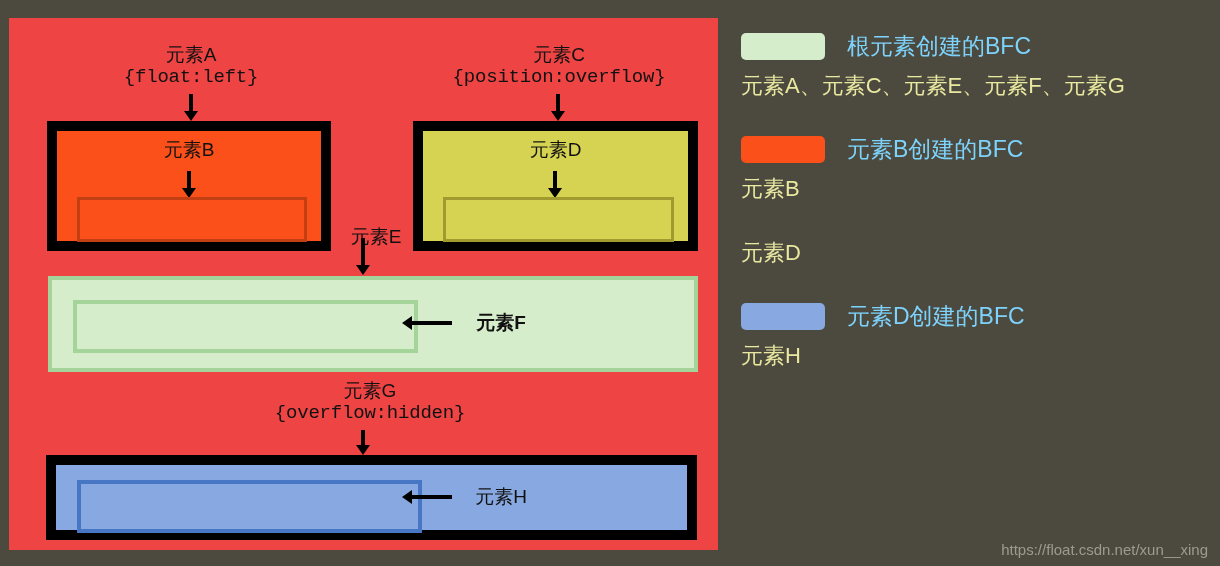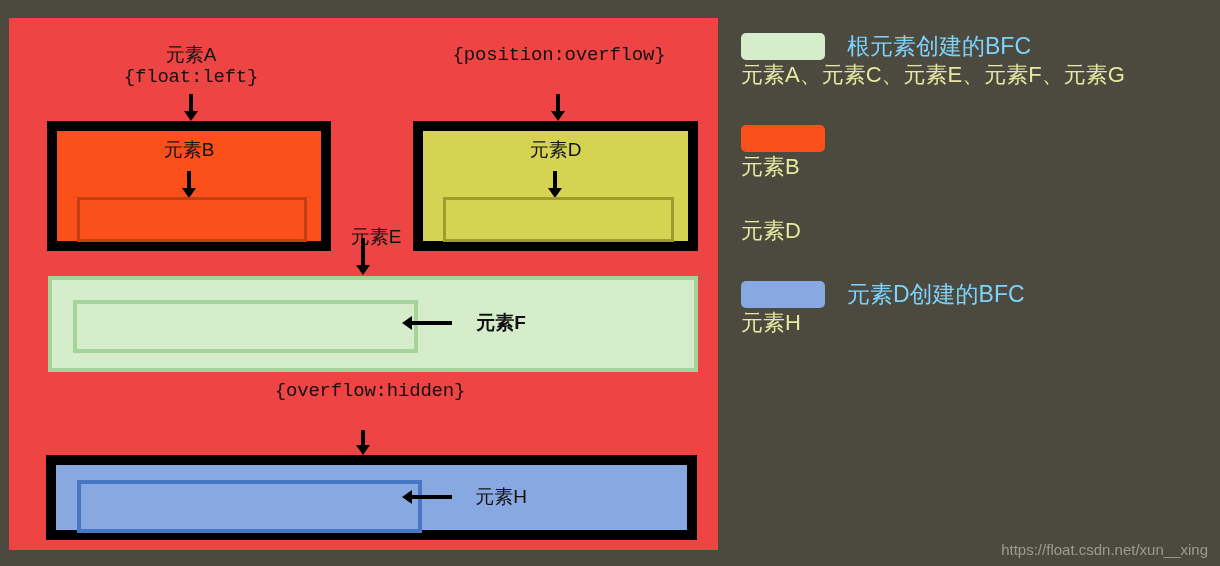--- a/index.html
+++ b/index.html
@@ -132,20 +132,21 @@
     flex: none;
   }
   .legend-title {
     color: #7dd3fc;
     font-size: 23px;
     white-space: nowrap;
   }
   .legend-members {
     color: #e9e8a0;
     font-size: 22px;
+    margin-top: 11px;
     white-space: nowrap;
   }
 
   #watermark {
     position: absolute;
     right: 12px;
     bottom: 8px;
     color: #9d9b90;
     font-size: 15px;
     white-space: nowrap;
@@ -156,20 +157,21 @@
 
 <div id="diagram-panel">
 
   <div class="label" style="left:94px; top:26px; width:176px;">
     <div class="cn">元素A</div>
     <div class="code">{float:left}</div>
   </div>
   <div class="arrow-down" style="left:180px; top:76px; height:18px;"></div>
 
   <div class="label" style="left:420px; top:26px; width:260px;">
+    <div class="cn">元素C</div>
     <div class="code">{position:overflow}</div>
   </div>
   <div class="arrow-down" style="left:547px; top:76px; height:18px;"></div>
 
   <div class="bfc-box" id="box-b">
     <div class="inner-box" id="box-b-fill">
       <div class="label" style="left:0; top:8px; width:100%;">
         <div class="cn">元素B</div>
       </div>
       <div class="arrow-down" style="left:130px; top:40px; height:18px;"></div>
@@ -194,20 +196,21 @@
 
   <div id="box-e">
     <div id="box-e-inner"></div>
   </div>
   <div class="arrow-left" style="left:403px; top:303px; width:40px;"></div>
   <div class="label" style="left:450px; top:294px; width:84px;font-weight:bold;">
     <div class="cn">元素F</div>
   </div>
 
   <div class="label" style="left:241px; top:362px; width:240px;">
+    <div class="cn">元素G</div>
     <div class="code">{overflow:hidden}</div>
   </div>
   <div class="arrow-down" style="left:352px; top:412px; height:16px;"></div>
 
   <div class="bfc-box" id="box-g">
     <div class="inner-box" id="box-g-fill">
       <div class="inner-box" id="box-g-inner"></div>
     </div>
   </div>
   <div class="arrow-left" style="left:403px; top:477px; width:40px;"></div>
@@ -223,20 +226,21 @@
     <div class="legend-head">
       <div class="swatch" style="background:#d6edcc;"></div>
       <div class="legend-title">根元素创建的BFC</div>
     </div>
     <div class="legend-members">元素A、元素C、元素E、元素F、元素G</div>
   </div>
 
   <div class="legend-item" style="margin-top:34px;">
     <div class="legend-head">
       <div class="swatch" style="background:#fb5019;"></div>
+      <div class="legend-title">元素B创建的BFC</div>
     </div>
     <div class="legend-members">元素B</div>
   </div>
 
   <div class="legend-item" style="margin-top:34px;">
     <div class="legend-members">元素D</div>
   </div>
 
   <div class="legend-item" style="margin-top:34px;">
     <div class="legend-head">

